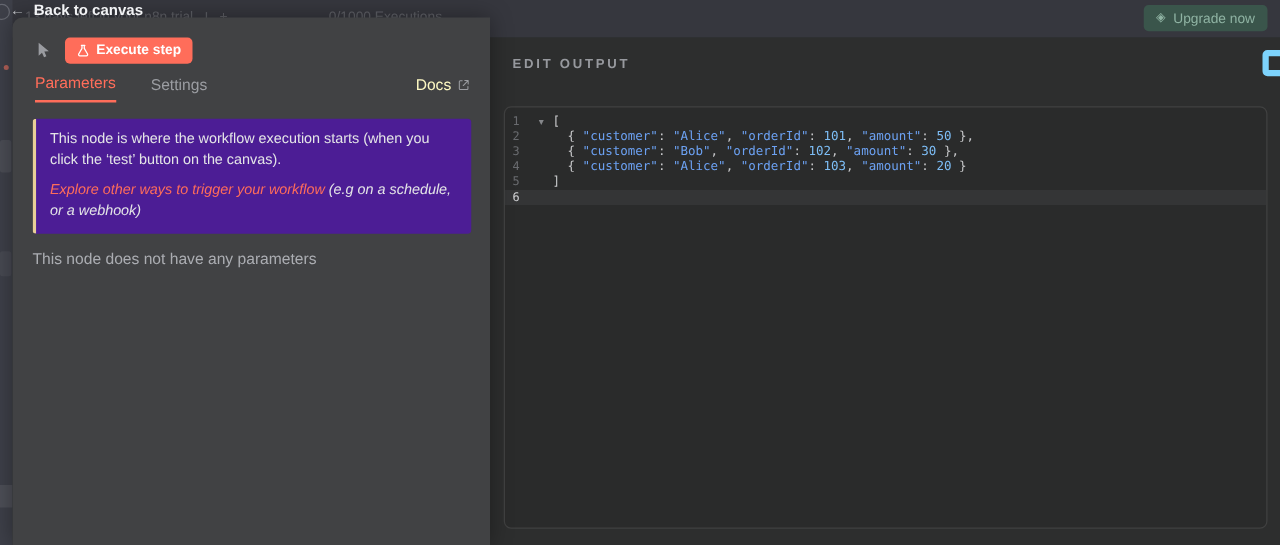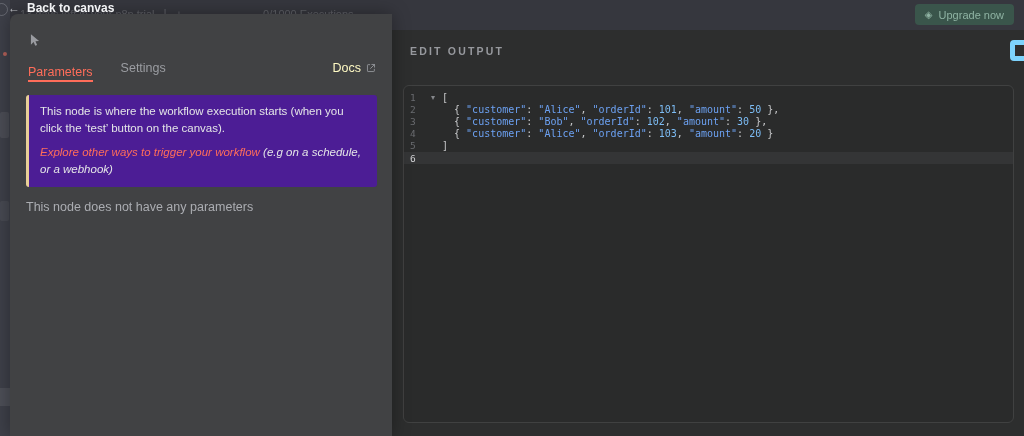--- a/index.html
+++ b/index.html
@@ -108,21 +108,21 @@
   .btn-execute {
     height:21px; background:#ff6d5a; border:none; border-radius:4px;
     color:#fff; font-size:11px; font-weight:bold; font-family:inherit;
     display:flex; align-items:center; gap:5px; padding:0 9px; cursor:pointer;
   }
   .np-tabs {
     display:flex; align-items:flex-end; padding:10px 16px 0 18px; height:28px;
   }
   .tab { font-size:12.5px; color:#9b9da2; padding-bottom:7px; cursor:pointer; }
   .tab + .tab { margin-left:28px; }
-  .tab.active { color:#ff6d5a; border-bottom:2px solid #ff6d5a; padding-bottom:1px; }
+  .tab.active { color:#ff6d5a; border-bottom:2px solid #ff6d5a; padding-bottom:7px; }
   .docs-link {
     margin-left:auto; display:flex; align-items:center; gap:5px;
     color:#fef9c3; font-size:12.5px; padding-bottom:7px; cursor:pointer;
   }
   .callout {
     margin:13px 15px 0 16px;
     background:#4c1d95; border-left:3px solid #e9cf97; border-radius:3px;
     padding:8px 12px 9px 11px;
   }
   .callout p { color:#e4e5e7; font-size:11.5px; line-height:1.45; }
@@ -196,20 +196,26 @@
         </div>
       </div>
   </div>
 </div>
 
 <div class="node-panel">
   <div class="np-header">
     <svg class="pointer-icon" viewBox="0 0 24 24">
       <path d="M5 2 L5 20 L9.6 15.6 L12.4 22 L15.6 20.5 L12.8 14.2 L19 13.6 Z" fill="#9a9ca1"></path>
     </svg>
+    <button class="btn-execute">
+      <svg width="11" height="11" viewBox="0 0 24 24">
+        <path d="M9 3h6M10 3v5L4.6 17.4A2.2 2.2 0 0 0 6.5 21h11a2.2 2.2 0 0 0 1.9-3.6L14 8V3" stroke="#ffffff" stroke-width="2.2" fill="none" stroke-linecap="round" stroke-linejoin="round"></path>
+      </svg>
+      <span>Execute step</span>
+    </button>
   </div>
   <div class="np-tabs">
     <div class="tab active">Parameters</div>
     <div class="tab">Settings</div>
     <div class="docs-link">
       <span>Docs</span>
       <svg width="10" height="10" viewBox="0 0 24 24">
         <path d="M9 4H5a1.5 1.5 0 0 0-1.5 1.5V19A1.5 1.5 0 0 0 5 20.5h13.5A1.5 1.5 0 0 0 20 19v-4M14 3.5h6.5V10M20.2 3.8 11 13" stroke="#9b9da2" stroke-width="2" fill="none" stroke-linecap="round" stroke-linejoin="round"></path>
       </svg>
     </div>

